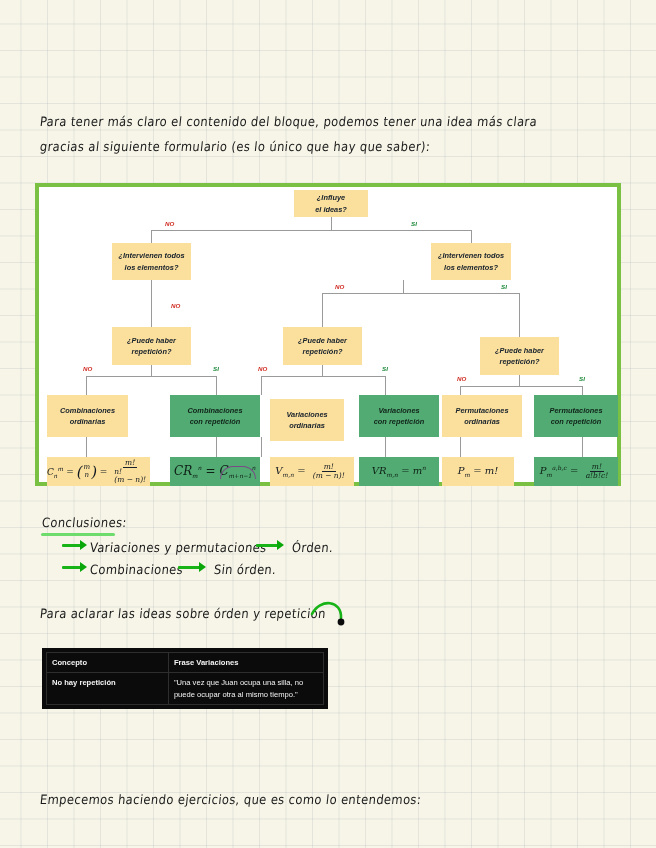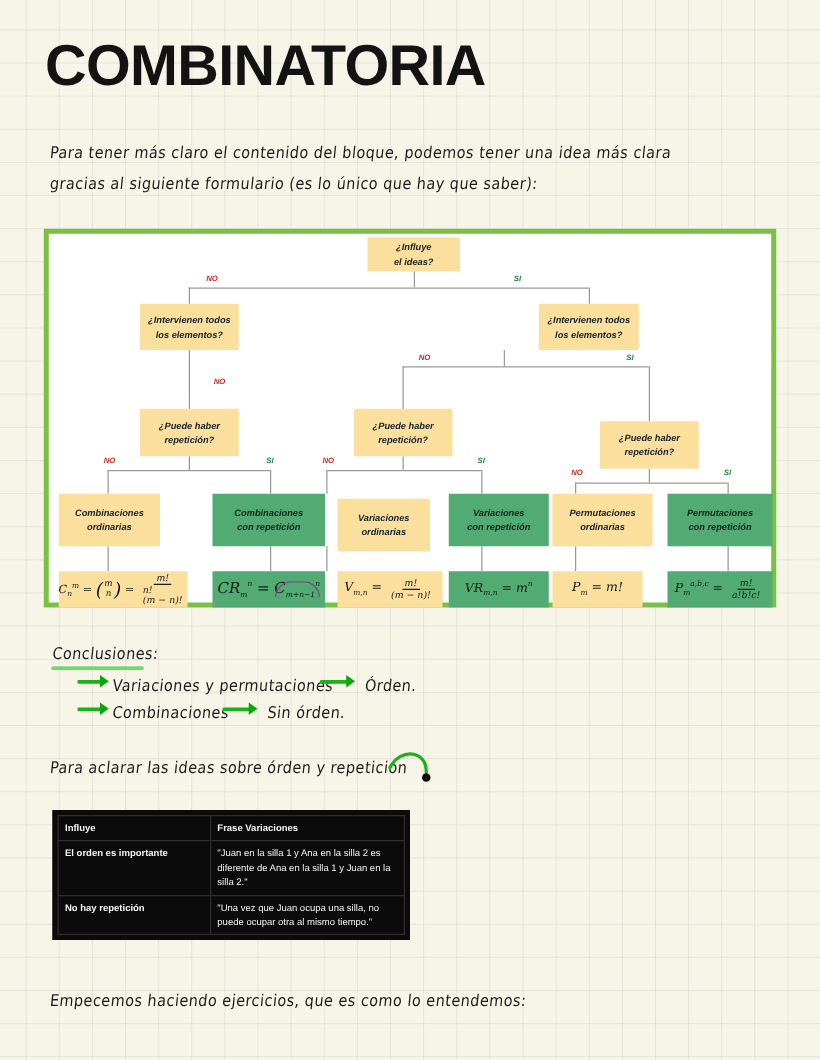--- a/index.html
+++ b/index.html
@@ -147,21 +147,20 @@
 
   .closing{position:absolute;left:40px;top:793px;}
 </style>
 </head>
 <body>
 
 <div id="paper"></div>
 
 <div id="content">
 
-  <div class="title">COMBINATORIA</div>
 
   <div class="hand intro1">Para tener más claro el contenido del bloque, podemos tener una idea más clara</div>
   <div class="hand intro2">gracias al siguiente formulario (es lo único que hay que saber):</div>
 
   <div class="chart-frame">
     <div class="chart-inner">
 
       <div class="ln lnv" style="left:292px;top:30px;height:13px;"></div>
       <div class="ln lnh" style="left:112px;top:43px;width:320px;"></div>
       <div class="ln lnv" style="left:112px;top:43px;height:13px;"></div>
@@ -346,29 +345,25 @@
   </svg>
 
   <div class="tbl">
     <table class="t">
       <colgroup>
           <col class="c1">
           <col>
         </colgroup>
       <thead>
         <tr>
-          <th>Influye</th>
+          <th>Concepto</th>
           <th>Frase Variaciones</th>
         </tr>
       </thead>
       <tbody>
-        <tr>
-          <td>El orden es importante</td>
-          <td class="q">"Juan en la silla 1 y Ana en la silla 2 es diferente de Ana en la silla 1 y Juan en la silla 2."</td>
-        </tr>
         <tr>
           <td>No hay repetición</td>
           <td class="q">"Una vez que Juan ocupa una silla, no puede ocupar otra al mismo tiempo."</td>
         </tr>
       </tbody>
     </table>
   </div>
 
   <div class="hand closing">Empecemos haciendo ejercicios, que es como lo entendemos:</div>
 

